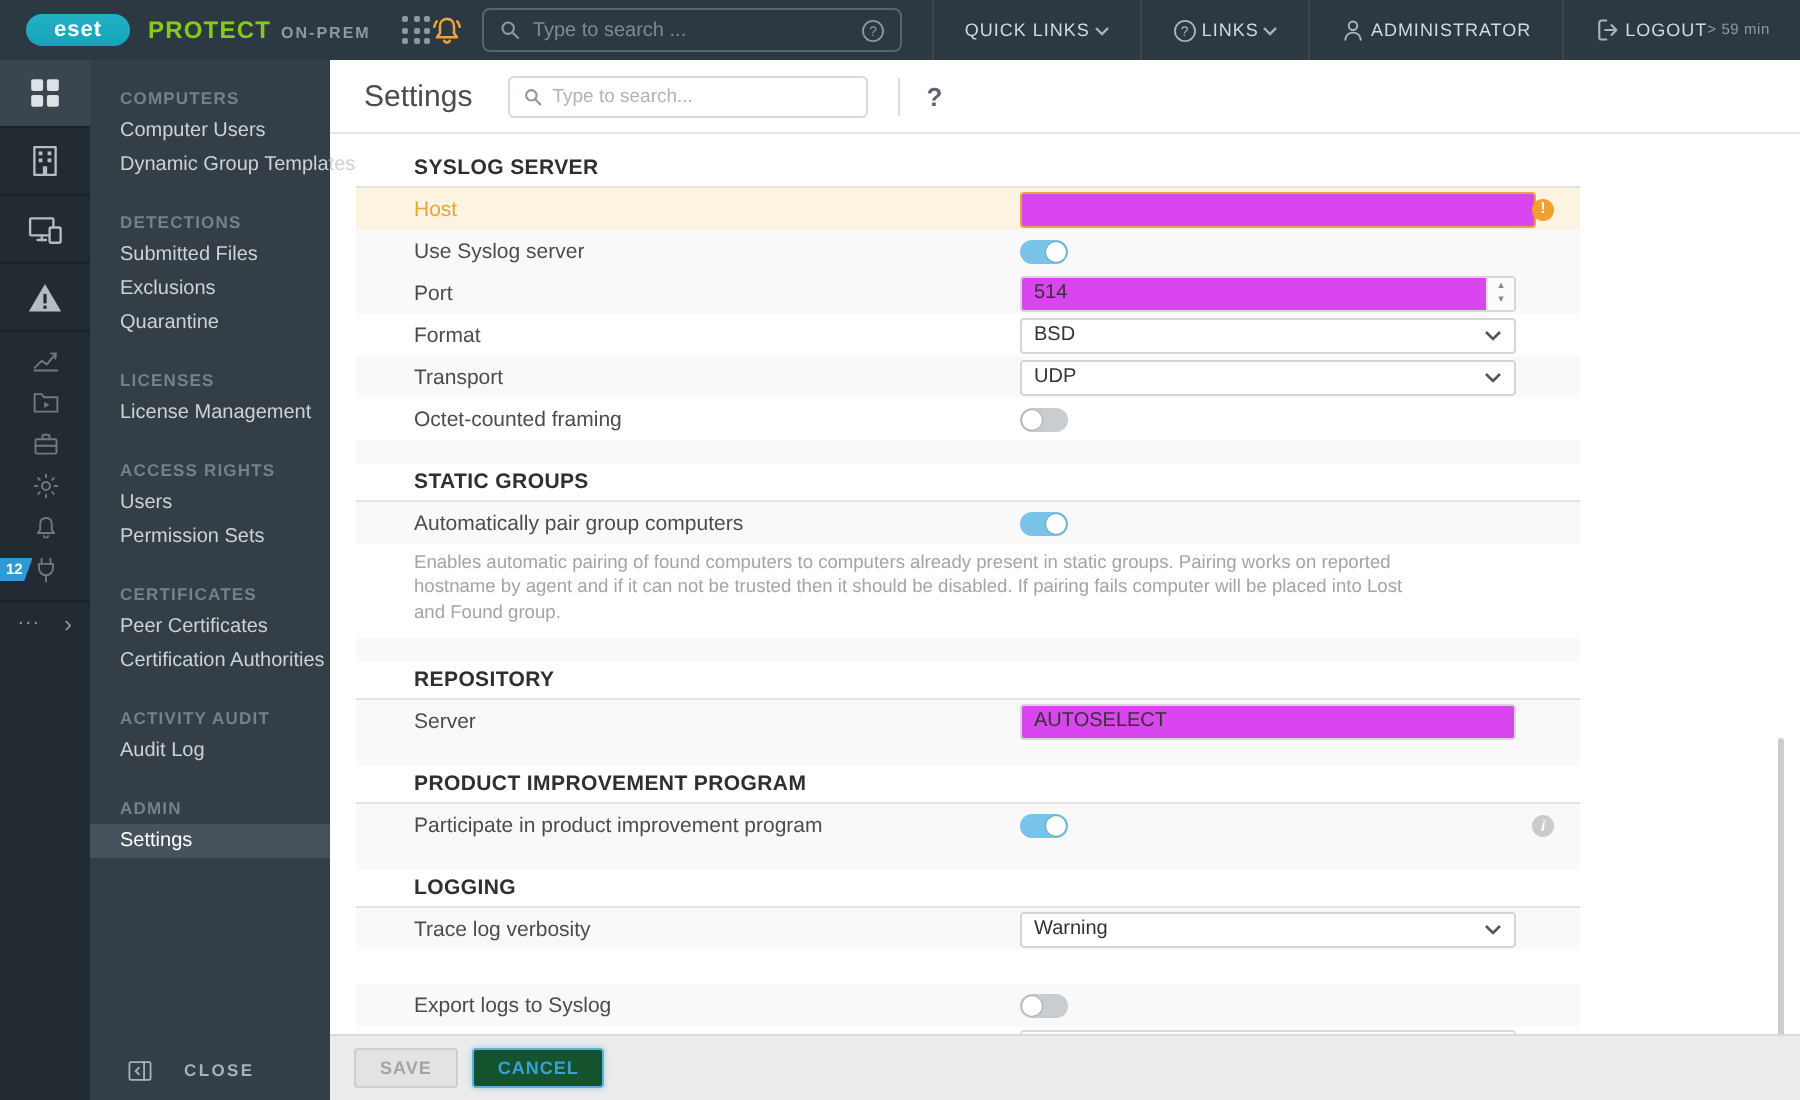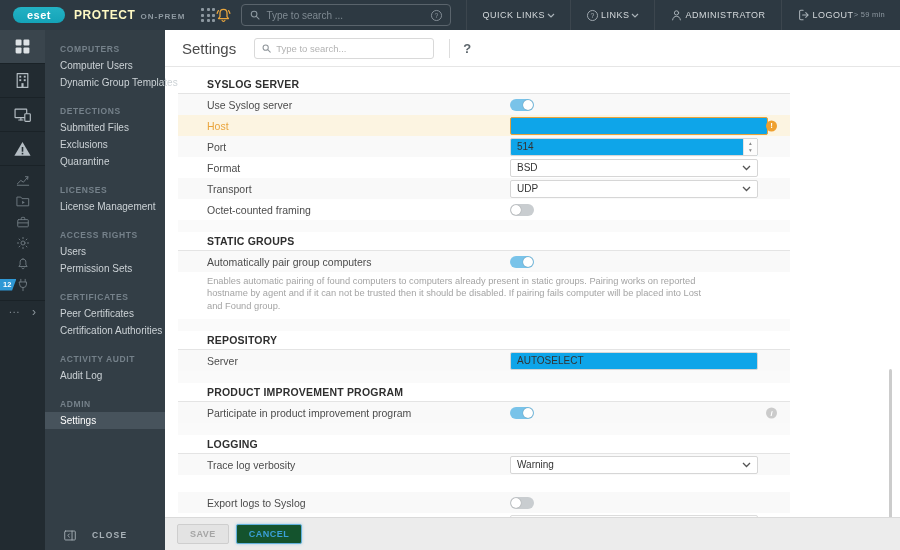--- a/index.html
+++ b/index.html
@@ -8,21 +8,21 @@
   svg{display:block}
 
   
   .topbar{position:absolute;top:0;left:0;right:0;height:30px;background:#2d3942;
           display:flex;align-items:center;color:#cfd5d9;z-index:10;}
   .brand{display:flex;align-items:center;padding-left:13px;}
   .logo-pill{min-width:40px;height:16px;border-radius:9px;background:#1face0;
              background:linear-gradient(180deg,#23b2c4,#14a3b8);
              display:flex;align-items:center;justify-content:center;color:#fff;
              font-weight:bold;font-size:11px;letter-spacing:.5px;padding:0 6px;cursor:pointer;}
-  .product-name{color:#fef9c3;font-size:12px;margin-left:9px;letter-spacing:.6px;font-weight:bold;}
+  .product-name{color:#84cc16;font-size:12px;margin-left:9px;letter-spacing:.6px;font-weight:bold;}
   .edition{color:#8e99a1;font-size:8px;margin-left:5px;letter-spacing:1px;font-weight:bold;margin-top:2px;}
   .waffle{margin-left:16px;display:grid;grid-template-columns:repeat(3,3px);grid-gap:2.5px;cursor:pointer;}
   .waffle span{width:3px;height:3px;background:#8d98a0;border-radius:1px;}
   .topbar-right{margin-left:auto;display:flex;align-items:center;height:100%;}
   .bell{color:#e9a63e;margin-right:9px;cursor:pointer;}
   .tsearch{width:194px;height:20px;border:1px solid #5a646c;border-radius:4px;
            display:flex;align-items:center;padding:0 7px;color:#8d98a0;}
   .tsearch input{flex:1;background:transparent;border:none;outline:none;color:#cfd5d9;
                  font-size:10px;padding:0 5px;font-family:inherit;min-width:0;}
   .tsearch input::placeholder{color:#7f8a92;}
@@ -86,21 +86,21 @@
   .section-gap{height:12px;background:#fafafa;}
 
   .toggle{width:24px;height:12px;border-radius:7px;position:relative;display:inline-block;cursor:pointer;}
   .toggle.on{background:#79c3e9;}
   .toggle.off{background:#c9cdd0;}
   .knob{position:absolute;top:1px;width:10px;height:10px;border-radius:50%;background:#fff;
         box-shadow:0 0 1px rgba(0,0,0,.45);}
   .on .knob{right:1px;} .off .knob{left:1px;}
 
   .txt{height:18px;border:1px solid #d6d6d6;font-size:10px;color:#333;padding:0 6px;
-       box-sizing:border-box;background:#0ea5e9;outline:none;border-radius:2px;font-family:inherit;}
+       box-sizing:border-box;background:#d946ef;outline:none;border-radius:2px;font-family:inherit;}
   .txt.host{width:258px;border-color:#e7a33d;}
   .txt.wide{width:248px;}
   .numwrap{position:relative;display:inline-flex;}
   .numwrap .txt{width:248px;padding-right:18px;}
   .spin{position:absolute;right:1px;top:1px;bottom:1px;width:13px;border-left:1px solid #e3e3e3;
         display:flex;flex-direction:column;align-items:center;justify-content:center;
         color:#8a8a8a;font-size:5.5px;line-height:1.25;background:#fcfcfc;cursor:pointer;}
   .sel{width:248px;height:18px;border:1px solid #d6d6d6;border-radius:2px;background:#fff;
        display:flex;align-items:center;justify-content:space-between;padding:0 6px;font-size:10px;
        color:#333;box-sizing:border-box;cursor:pointer;}
@@ -377,34 +377,34 @@
           </svg>
       </span>
       <input placeholder="Type to search..." style="">
     </div>
     <div class="hdiv"></div>
     <span class="qmark">?</span>
   </div>
   <div class="content">
     <div id="form">
         <div class="fheading">SYSLOG SERVER</div>
+        <div class="frow bg-cream error">
+          <span class="flabel">Host</span>
+          <span class="fctrl">
+            <input class="txt host" style="">
+          </span>
+          <span class="trail-icon wicon">!</span>
+        </div>
         <div class="frow bg-gray">
           <span class="flabel">Use Syslog server</span>
           <span class="fctrl">
             <span class="toggle on">
               <span class="knob"></span>
             </span>
           </span>
-        </div>
-        <div class="frow bg-cream error">
-          <span class="flabel">Host</span>
-          <span class="fctrl">
-            <input class="txt host" style="">
-          </span>
-          <span class="trail-icon wicon">!</span>
         </div>
         <div class="frow bg-gray">
           <span class="flabel">Port</span>
           <span class="fctrl">
             <span class="numwrap">
               <input class="txt num" value="514" style="">
               <span class="spin">
                 <span>▴</span>
                 <span>▾</span>
               </span>

